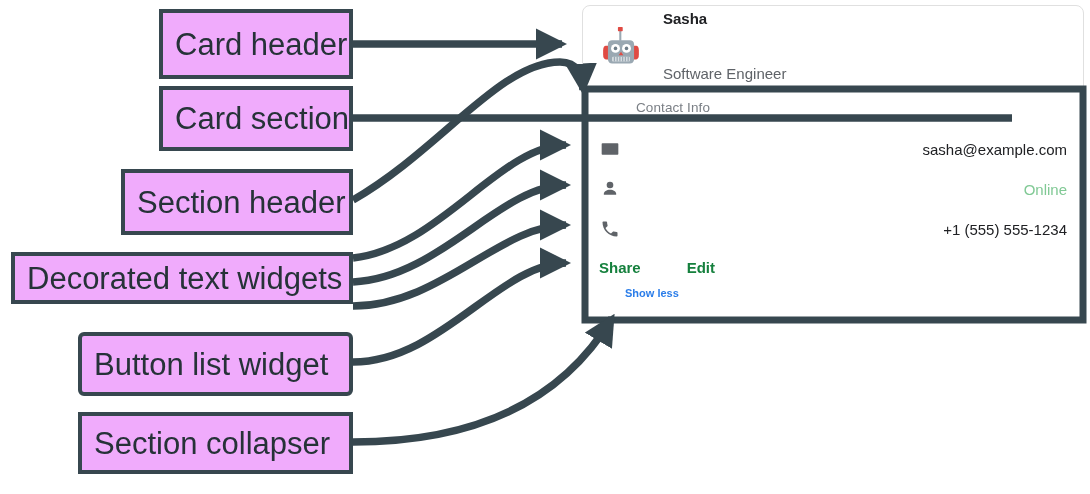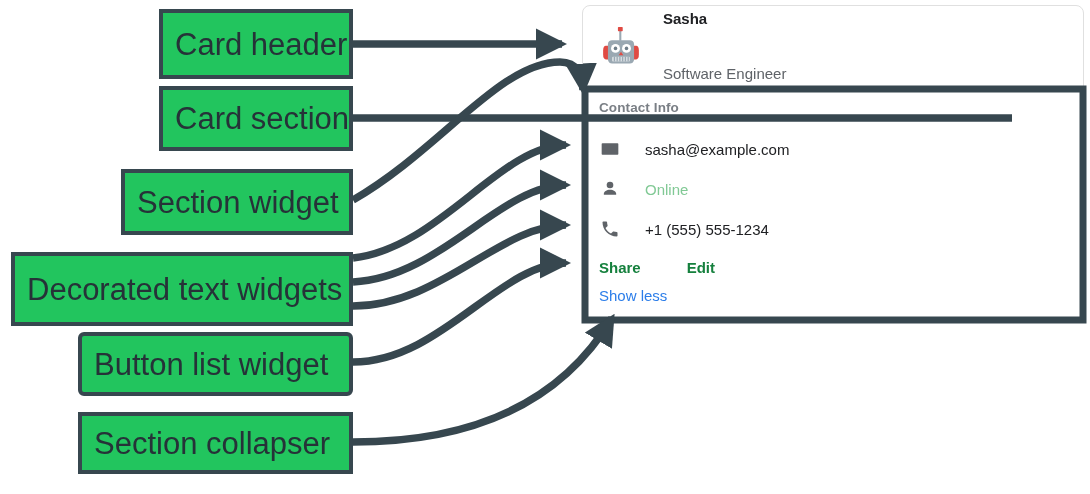--- a/index.html
+++ b/index.html
@@ -16,21 +16,21 @@
     height: 494px;
     background: #ffffff;
     overflow: hidden;
   }
 
   
   .label-box {
     position: absolute;
     box-sizing: border-box;
     border: 4px solid #37474f;
-    background: #22c55e;
+    background: #f0abfc;
     display: flex;
     align-items: center;
     z-index: 40;
   }
   .label-box .label-text {
     font-size: 31px;
     color: #263238;
     white-space: nowrap;
     padding: 0 12px;
     line-height: 1;
@@ -72,29 +72,31 @@
   }
   .header-subtitle {
     font-size: 15px;
     color: #5f6368;
     line-height: 1.6;
   }
 
   .card-body { padding: 14px 16px 0 16px; }
   .section-header {
     font-size: 13.5px;
-    font-weight: bold;
+    font-weight: normal;
     color: #7a7f85;
     letter-spacing: 0.1px;
     margin-bottom: 14px;
+    margin-left: 37px;
   }
   .text-row {
     display: flex;
     align-items: center;
     height: 40px;
+    justify-content: space-between;
   }
   .row-icon {
     width: 22px;
     height: 22px;
     flex: 0 0 22px;
     margin-right: 24px;
     display: flex;
     align-items: center;
     justify-content: center;
     color: #5f6368;
@@ -110,22 +112,23 @@
   }
   .btn-link {
     font-size: 15px;
     font-weight: bold;
     color: #15803d;
     margin-right: 46px;
     cursor: pointer;
   }
   .collapser {
     margin-top: 11px;
-    font-size: 15px;
-    font-weight: normal;
+    margin-left: 26px;
+    font-size: 11px;
+    font-weight: bold;
     color: #2b7de9;
     cursor: pointer;
   }
 
   
   #arrows, #hilite {
     position: absolute;
     left: 0; top: 0;
     width: 1090px;
     height: 494px;
@@ -223,24 +226,24 @@
 
   <div class="label-box" style="left:159px; top:9px; width:194px; height:70px;">
     <span class="label-text">Card header</span>
   </div>
 
   <div class="label-box" style="left:159px; top:86px; width:194px; height:65px;">
     <span class="label-text">Card section</span>
   </div>
 
   <div class="label-box" style="left:121px; top:169px; width:232px; height:66px;">
-    <span class="label-text">Section widget</span>
-  </div>
-
-  <div class="label-box" style="left:11px; top:252px; width:342px; height:74px;">
+    <span class="label-text">Section header</span>
+  </div>
+
+  <div class="label-box" style="left:11px; top:252px; width:342px; height:52px;">
     <span class="label-text">Decorated text widgets</span>
   </div>
 
   <div class="label-box" style="left:78px; top:332px; width:275px; height:64px;border-radius:6px;">
     <span class="label-text">Button list widget</span>
   </div>
 
   <div class="label-box" style="left:78px; top:412px; width:275px; height:62px;">
     <span class="label-text">Section collapser</span>
   </div>

